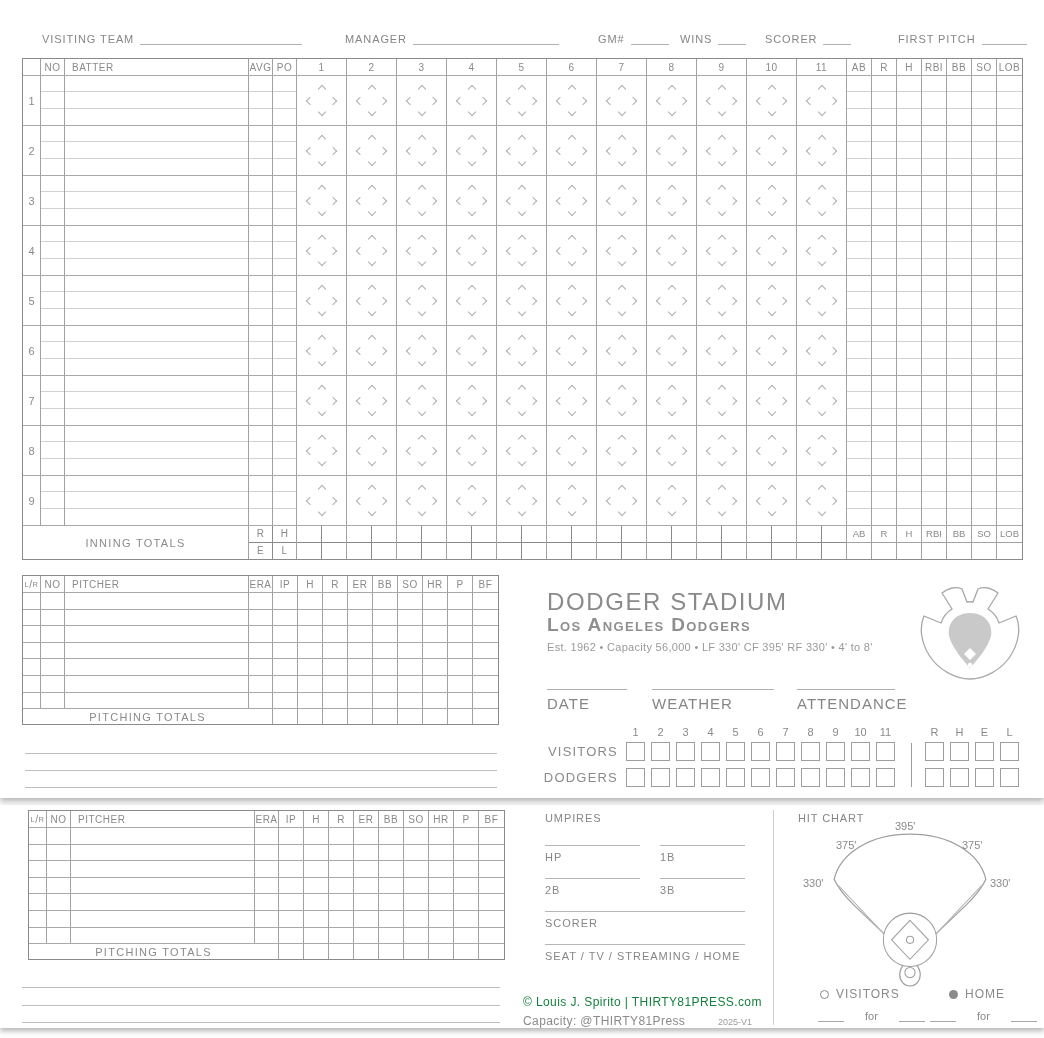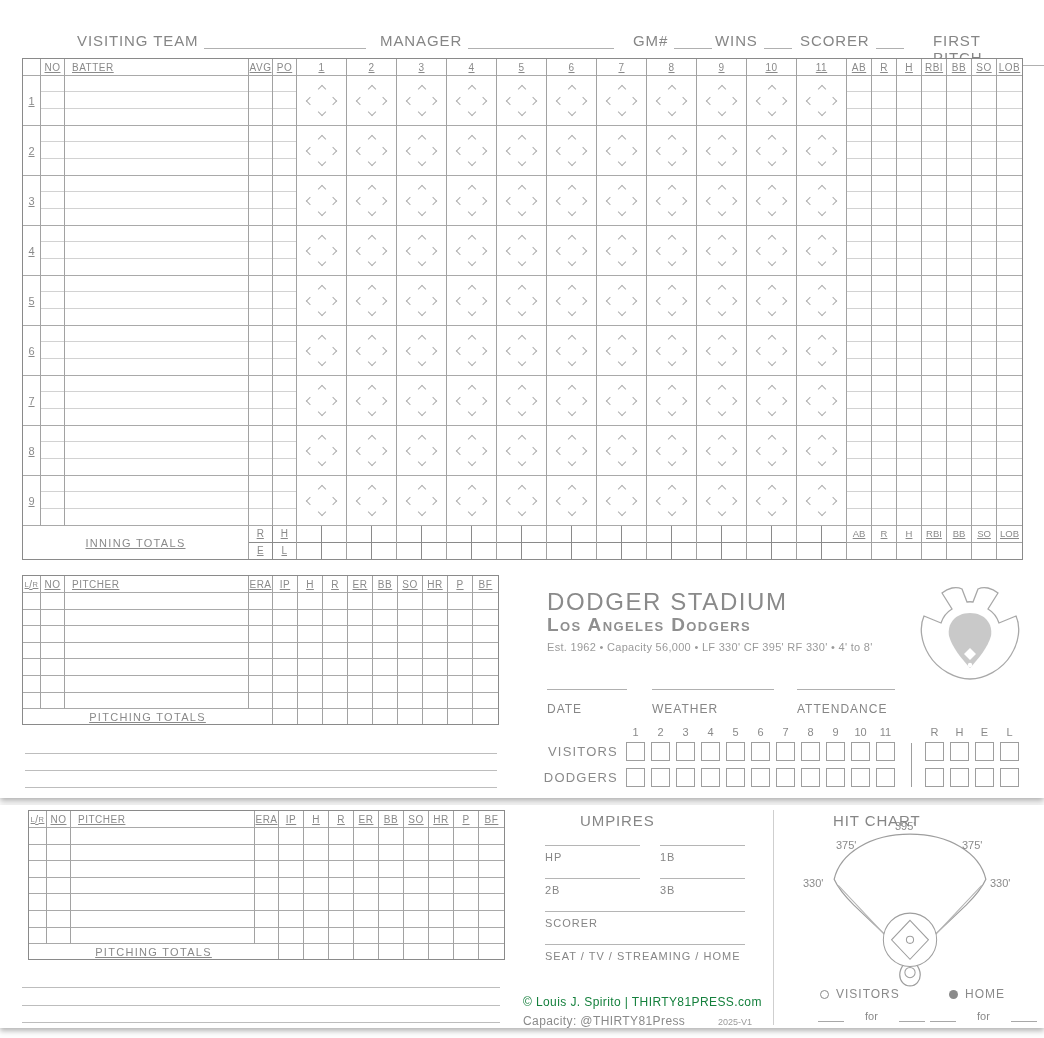--- a/index.html
+++ b/index.html
@@ -2,32 +2,32 @@
 <html><head>
 <meta charset="utf-8">
 <style>
   * { box-sizing: border-box; margin: 0; padding: 0; }
   html,body { width:1044px; height:1038px; }
   body { position:relative; background:#fdfdfd; font-family:"Liberation Sans", sans-serif; color:#8a8a8a; overflow:hidden; }
   .card { position:absolute; left:0; width:1044px; background:#fff; }
   #card-top { top:0; height:798px; box-shadow:0 3px 6px rgba(0,0,0,.30); }
   #card-bottom { top:805px; height:223px; box-shadow:0 3px 5px rgba(0,0,0,.28); }
   .abs { position:absolute; z-index:2; }
-  .lbl { font-size:15px; letter-spacing:.9px; color:#868686;margin-left:35px; }
+  .lbl { font-size:11px; letter-spacing:.9px; color:#868686; }
   
   .tf { position:absolute; top:32px; display:flex; align-items:flex-end; gap:6px; z-index:2; }
   .wline { border-bottom:1px solid #b0b0b0; height:13px; }
   .tf1{left:42px}.tf1 .wline{width:162px}
   .tf2{left:345px}.tf2 .wline{width:146px}
   .tf3{left:598px}.tf3 .wline{width:38px}
   .tf4{left:680px}.tf4 .wline{width:28px}
   .tf5{left:765px}.tf5 .wline{width:28px}
   .tf6{left:898px}.tf6 .wline{width:45px}
   
-  .grid { position:absolute; display:grid; border:1.5px solid #8a8a8a; background:#fff; z-index:2;text-decoration:underline; }
+  .grid { position:absolute; display:grid; border:1.5px solid #8a8a8a; background:#fff; z-index:2; }
   #batting-grid { left:22px; top:58px; grid-template-columns:18px 24px 184px 24px 24px repeat(11,50px) repeat(7,25px); grid-template-rows:17px repeat(9,50px) 33px; }
   #pitching-grid-1 { left:22px; top:575px; }
   #pitching-grid-2 { left:28px; top:810px; }
   .pgrid { grid-template-columns:18px 24px 184px 24px repeat(9,25px); grid-template-rows:17px repeat(7,16.6px) 15px; }
   .bc { border-right:1px solid #a2a2a2; border-bottom:1px solid #a9a9a9; position:relative; min-width:0; min-height:0; }
   .lc { border-right:none !important; }
   .lr { border-bottom:none !important; }
   .hc { display:flex; align-items:center; justify-content:center; font-size:10px; letter-spacing:.5px; color:#8a8a8a; }
   .hl { justify-content:flex-start; padding-left:7px; }
   .rn { display:flex; align-items:center; justify-content:center; font-size:11px; color:#8a8a8a; }
@@ -53,21 +53,21 @@
   .tstat .tlab { border-bottom:1px solid #a2a2a2; display:flex; align-items:center; justify-content:center; font-size:9.5px; color:#8a8a8a; }
   .pcell {}
   .suplr { font-size:7.5px; }
   
   .rule { position:absolute; height:1px; background:#bdbdbd; z-index:2; }
   
   #stadium-name { left:547px; top:588px; font-size:24px; letter-spacing:1.6px; color:#8a8a8a; }
   #stadium-team { left:547px; top:614px; font-size:19px; letter-spacing:1.4px; font-variant:small-caps; color:#8f8f8f;font-weight:bold; }
   #stadium-details { left:547px; top:641px; font-size:11px; letter-spacing:.3px; color:#9a9a9a; }
   
-  .gi { position:absolute; top:689px; border-top:1px solid #b0b0b0; padding-top:12px; font-size:12px; letter-spacing:1px; color:#868686; z-index:2; }
+  .gi { position:absolute; top:689px; border-top:1px solid #b0b0b0; padding-top:5px; font-size:15px; letter-spacing:1px; color:#868686; z-index:2; }
   #gi-date{left:547px;width:80px} #gi-weather{left:652px;width:122px} #gi-att{left:797px;width:98px}
   
   .ls-row { position:absolute; left:520px; display:flex; align-items:center; height:19px; z-index:2; }
   #ls-nums{top:722px} #ls-visitors{top:742px} #ls-dodgers{top:768px}
   .ls-label { width:98px; text-align:right; margin-right:8px; font-size:13px; letter-spacing:1.2px; color:#8a8a8a; }
   .ls-box { width:19px; height:19px; border:1px solid #9e9e9e; margin-right:6px; flex:none; }
   .ls-num { width:19px; margin-right:6px; text-align:center; font-size:11px; color:#8a8a8a; flex:none; }
   .ls-gap { width:24px; flex:none; }
   #ls-div { left:911px; top:743px; width:1px; height:44px; background:#9e9e9e; }
   

